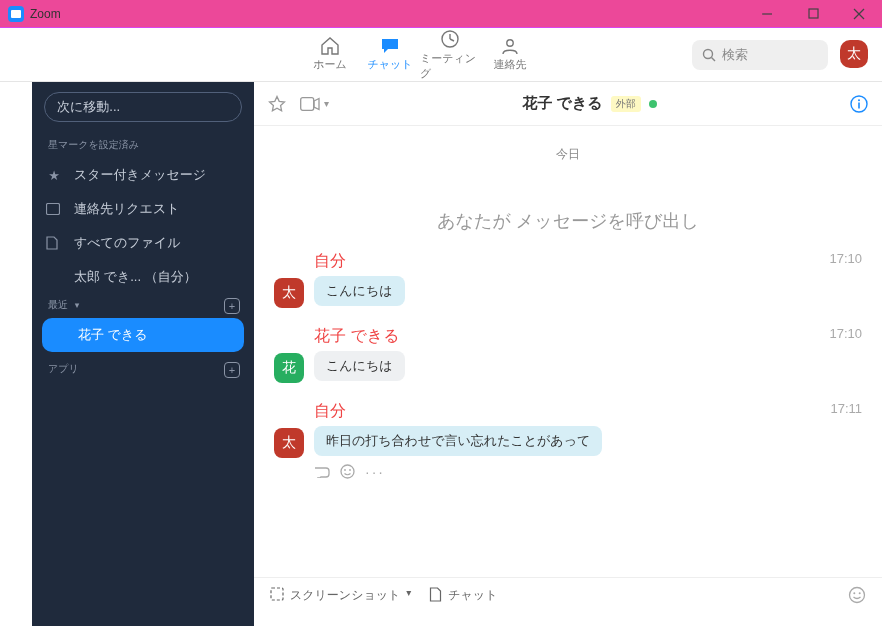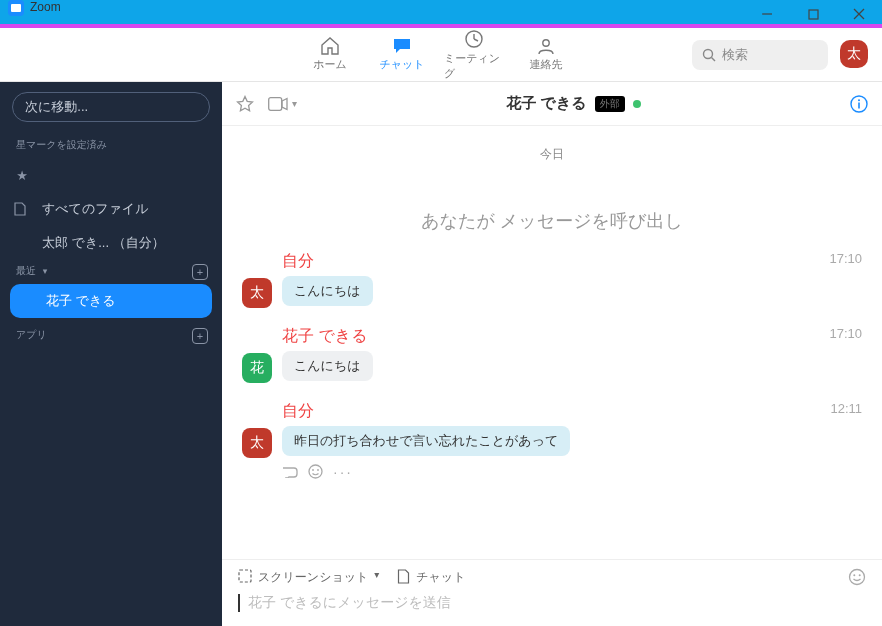--- a/index.html
+++ b/index.html
@@ -1,54 +1,54 @@
 <!DOCTYPE html>
 <html><head>
 <meta charset="utf-8">
 <style>
 * { margin: 0; padding: 0; box-sizing: border-box; font-family: "Hiragino Kaku Gothic ProN", "Meiryo", sans-serif; }
 body { width: 882px; height: 626px; background: #fff; display: flex; flex-direction: column; overflow: hidden; }
 
-.titlebar { height: 28px; display: flex; align-items: flex-start; background: #0ea5e9; border-bottom: 4px solid #d946ef; padding-left: 8px; }
+.titlebar { height: 28px; display: flex; align-items: center; background: #ec4899; border-bottom: 1px solid #d946ef; padding-left: 8px; }
 .titlebar .logo { width: 16px; height: 16px; background: #1a8cff; border-radius: 4px; display: inline-flex; align-items: center; justify-content: center; margin-right: 6px; }
 .titlebar .logo::after { content:""; width:10px; height:8px; background:#fff; border-radius:1px; }
 .titlebar .title { font-size: 12px; color: #333; }
 .titlebar .wincontrols { margin-left: auto; display: flex; }
 .winbtn { width: 46px; height: 28px; display:flex; align-items:center; justify-content:center; font-size:14px; color:#444; }
 
 .navbar { height: 54px; background:#fff; border-bottom:1px solid #e5e5e5; display:flex; align-items:center; }
-.nav-tabs { display:flex; gap:12px; margin-left: 300px; align-items: center; }
+.nav-tabs { display:flex; gap:0; margin-left: 300px; align-items: center; }
 .nav-tab { display:flex; flex-direction:column; align-items:center; justify-content:center; width:60px; font-size:11px; color:#777; gap:2px; }
 .nav-tab.active { color:#1a8cff; }
 .nav-tab .ticon { font-size:18px; line-height:1; }
 .nav-right { margin-left:auto; display:flex; gap:12px; margin-right:14px; }
 .search { display:flex; align-items:center; background:#efefef; border-radius:8px; height:30px; width:136px; padding:0 10px; color:#888; font-size:13px; gap:6px;}
 .avatar-me { width:28px; height:28px; border-radius:10px; background:#c0392b; color:#fff; display:flex; align-items:center; justify-content:center; font-size:14px; }
 
-.workspace { flex:1; display:flex; min-height:0; }
+.workspace { flex:1; display:flex; min-height:0;padding-left:32px; }
 
 .sidebar { width:222px; background:#1f2a3c; color:#c7ced9; display:flex; flex-direction:column; padding-top:10px; font-size:13px; }
 .side-search { margin:0 12px 12px; height:30px; border:1px solid #51607a; border-radius:15px; display:flex; align-items:center; padding:0 12px; color:#c7ced9; font-size:13px;}
 .side-section { font-size:10px; color:#8a94a6; padding:4px 16px 6px; }
 .side-section-row { display:flex; justify-content:space-between; padding:4px 14px 4px 16px; font-size:10px; color:#8a94a6;}
 .side-section-row .chev { font-size:9px; margin-left:4px;}
 .side-add { width:16px; height:16px; border:1px solid #8a94a6; border-radius:4px; display:inline-flex; align-items:center; justify-content:center; font-size:11px; line-height:1; }
 .side-item { height:34px; display:flex; align-items:center; padding:0 14px; gap:12px; }
 .side-item .sicon { width:16px; text-align:center; color:#8a94a6; font-size:13px;}
 .side-item.active { background:#1a8cff; color:#fff; border-radius:10px; margin:0 10px; padding:0 8px; }
 .side-item.active .sicon { color:#fff; }
 .presence-dot { width:8px; height:8px; border-radius:50%; }
 .presence-green { background:#3ec36f; }
 
 .chat { flex:1; display:flex; flex-direction:column; background:#fff; min-width:0;}
 .chat-header { height:44px; border-bottom:1px solid #eee; display:flex; align-items:center; padding:0 14px; }
 .chat-header .left-actions { display:flex; align-items:center; gap:14px; color:#888;}
 .chat-header .title-wrap { flex:1; display:flex; align-items:center; justify-content:center; gap:8px; }
 .chat-header .ctitle { font-size:15px; font-weight:600; color:#333;}
-.badge-ext { font-size:10px; background:#000000; color:#777; padding:1px 5px; border-radius:3px;}
+.badge-ext { font-size:10px; background:#fef9c3; color:#777; padding:1px 5px; border-radius:3px;}
 .dot-green { width:8px; height:8px; border-radius:50%; background:#3ec36f; display:inline-block;}
 .info-icon { color:#1a8cff; font-size:16px; }
 
 .chat-body { flex:1; overflow:auto; padding:14px 20px 4px; font-size:13px; color:#333;}
 .date-sep { text-align:center; font-size:12px; color:#888; margin:6px 0 14px;}
 .sys-msg { text-align:center; font-size:18px; color:#999; margin-bottom:18px;margin-top:46px;}
 .msg-row { display:flex; align-items:flex-start; gap:10px; margin-bottom:2px; position:relative;}
 .msg-av { width:30px; height:30px; border-radius:8px; color:#fff; display:flex; align-items:center; justify-content:center; font-size:14px; flex-shrink:0; margin-top:2px;}
 .av-red { background:#c0392b;} .av-green { background:#27ae60;}
 .sender { font-size:16px; color:#ef4444; margin-bottom:4px; padding-left:40px; }
@@ -147,20 +147,29 @@
 <div class="workspace">
 
   <div class="sidebar">
     <div class="side-search">
       <span>次に移動...</span>
     </div>
     <div class="side-section">星マークを設定済み</div>
 
     <div class="side-item">
       <span class="sicon">★</span>
+      <span>スター付きメッセージ</span>
+    </div>
+    <div class="side-item">
+      <span class="sicon">
+        <svg width="14" height="12" viewBox="0 0 14 12">
+            <rect x="0.5" y="0.5" width="13" height="11" rx="1.5" fill="none" stroke="#8a94a6" stroke-width="1.2"></rect>
+          </svg>
+      </span>
+      <span>連絡先リクエスト</span>
     </div>
     <div class="side-item">
       <span class="sicon">
         <svg width="12" height="14" viewBox="0 0 12 14">
             <path d="M1 1 H8 L11 4 V13 H1 Z" fill="none" stroke="#8a94a6" stroke-width="1.2"></path>
           </svg>
       </span>
       <span>すべてのファイル</span>
     </div>
     <div class="side-item">
@@ -238,21 +247,21 @@
         <div class="msg-row">
           <div class="msg-av av-green">
               <span>花</span>
             </div>
           <div class="bubble other">こんにちは</div>
         </div>
       </div>
 
       <div class="msg-group">
         <div class="sender">自分</div>
-        <div class="timestamp">12:11</div>
+        <div class="timestamp">17:11</div>
         <div class="msg-row">
           <div class="msg-av av-red">
               <span>太</span>
             </div>
           <div class="bubble me">昨日の打ち合わせで言い忘れたことがあって</div>
         </div>
         <div class="msg-actions">
           <span>
             <svg width="16" height="14" viewBox="0 0 16 14">
                 <path d="M1 4 H12 A3 3 0 0 1 15 7 V10 A3 3 0 0 1 12 13 H7 L4 15 V13" fill="none" stroke="#aaa" stroke-width="1.3"></path>
@@ -288,18 +297,15 @@
         </span>
         <span class="right">
           <svg width="18" height="18" viewBox="0 0 18 18">
               <circle cx="9" cy="9" r="7.5" fill="none" stroke="#aaa" stroke-width="1.3"></circle>
               <circle cx="6.3" cy="7.3" r="1" fill="#aaa"></circle>
               <circle cx="11.7" cy="7.3" r="1" fill="#aaa"></circle>
               <path d="M5.5 11 Q9 14 12.5 11" fill="none" stroke="#aaa" stroke-width="1.3"></path>
             </svg>
         </span>
       </div>
-      <div class="comp-input">
-        <span>花子 できるにメッセージを送信</span>
-      </div>
     </div>
   </div>
 </div>
 
 </body></html>

